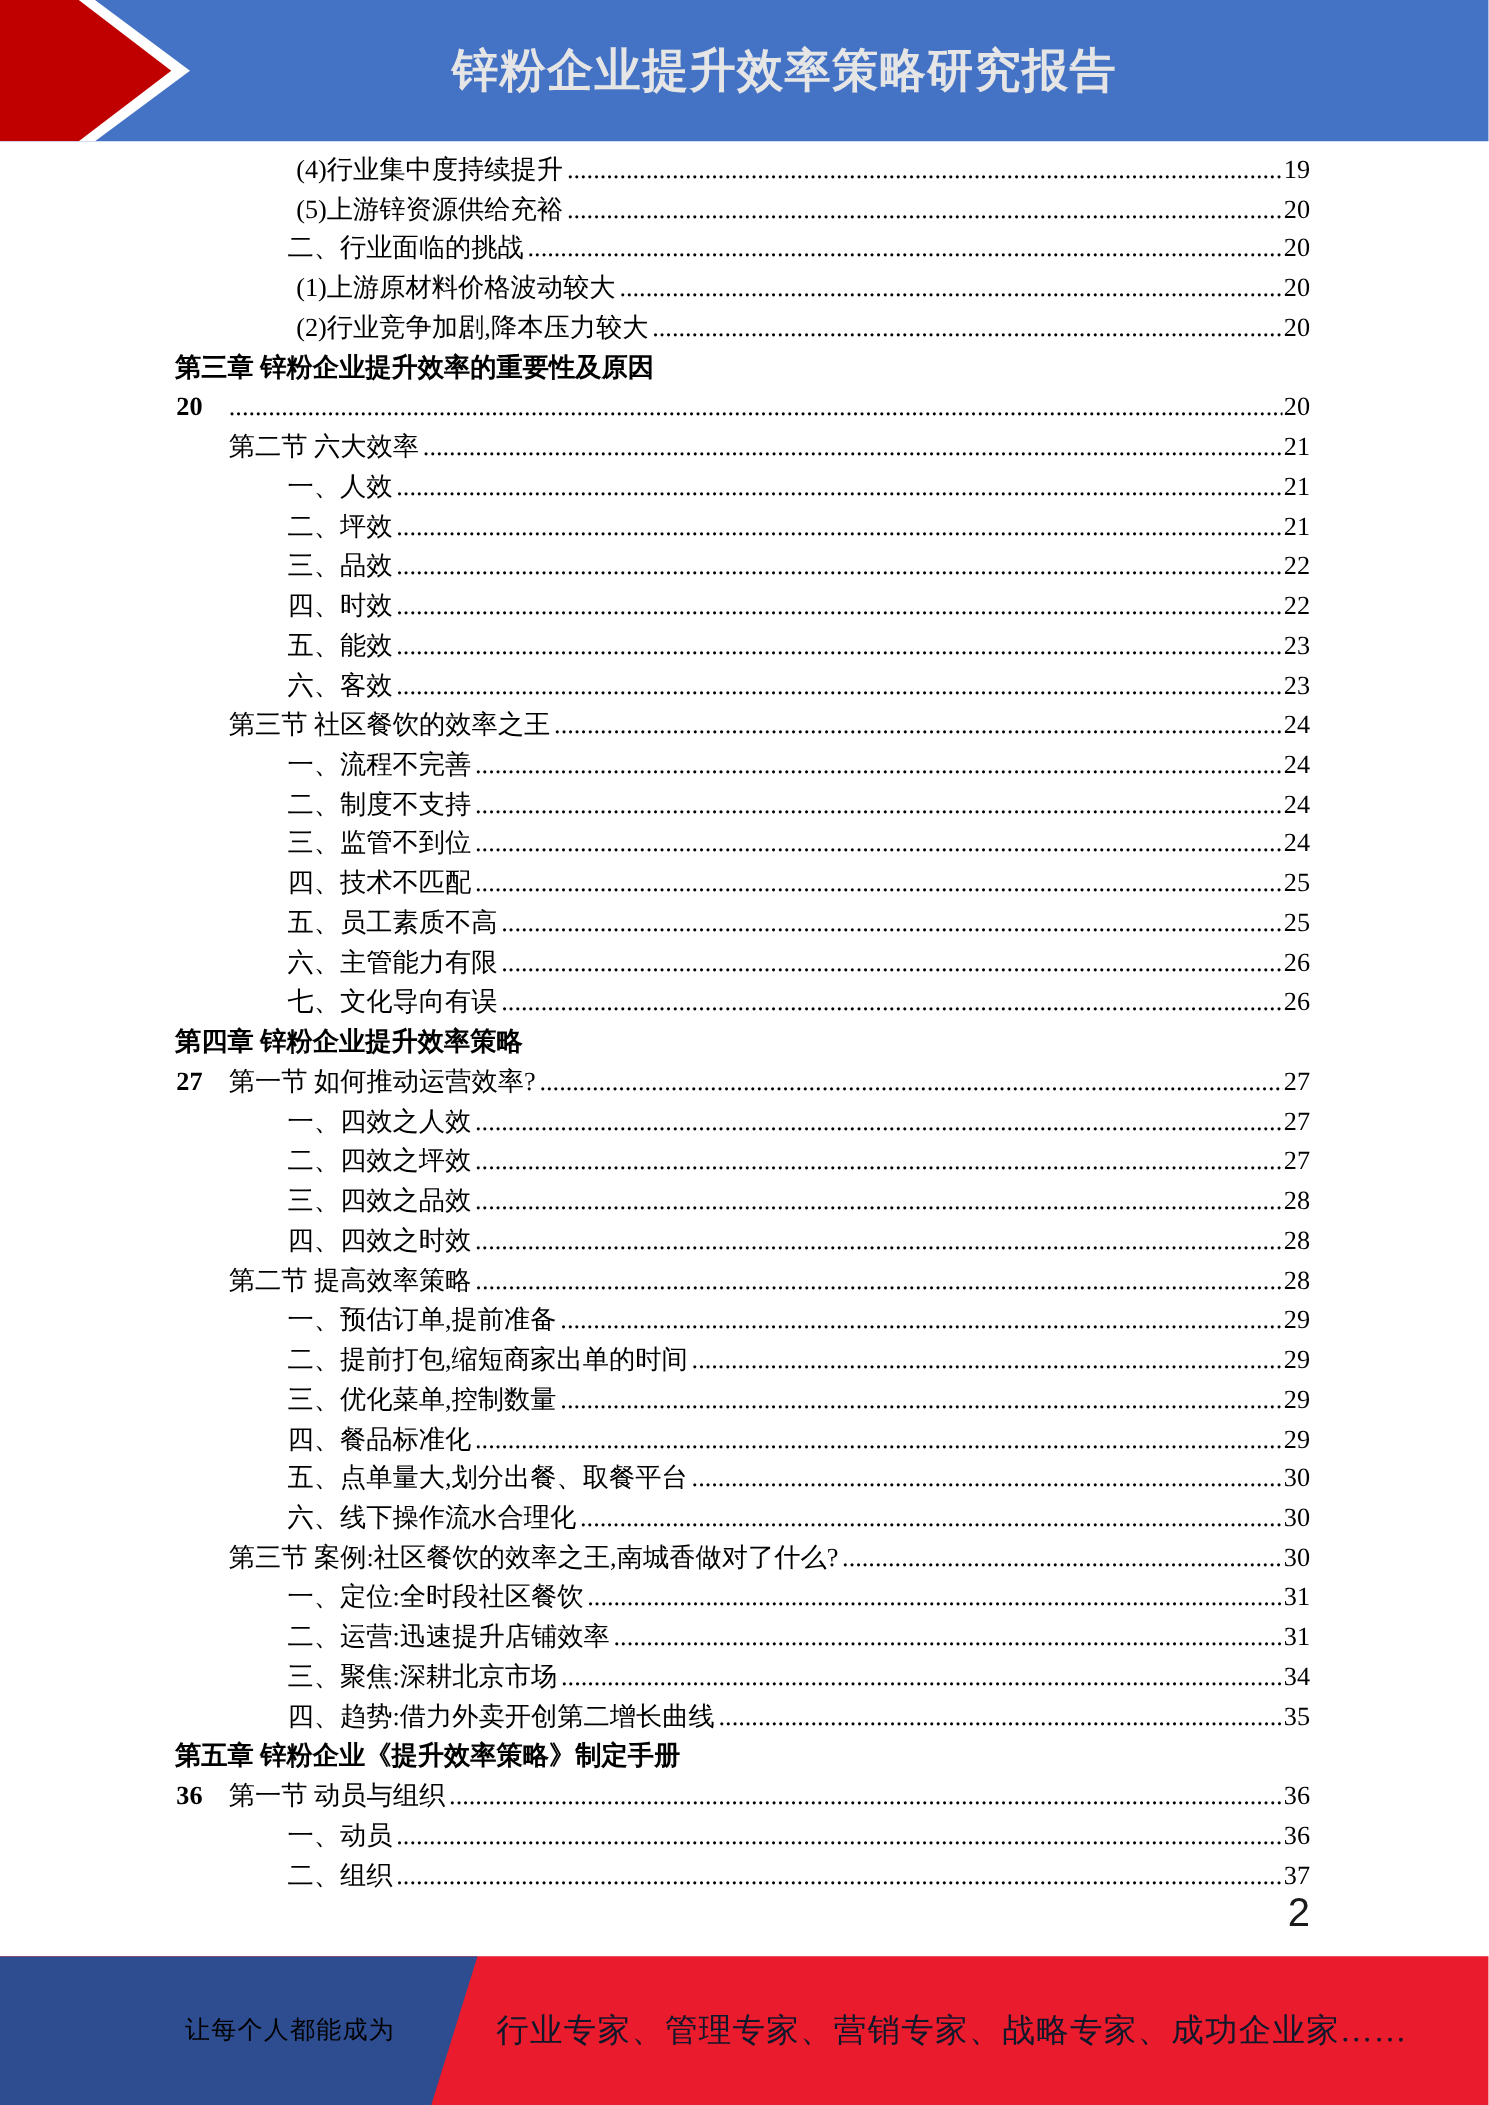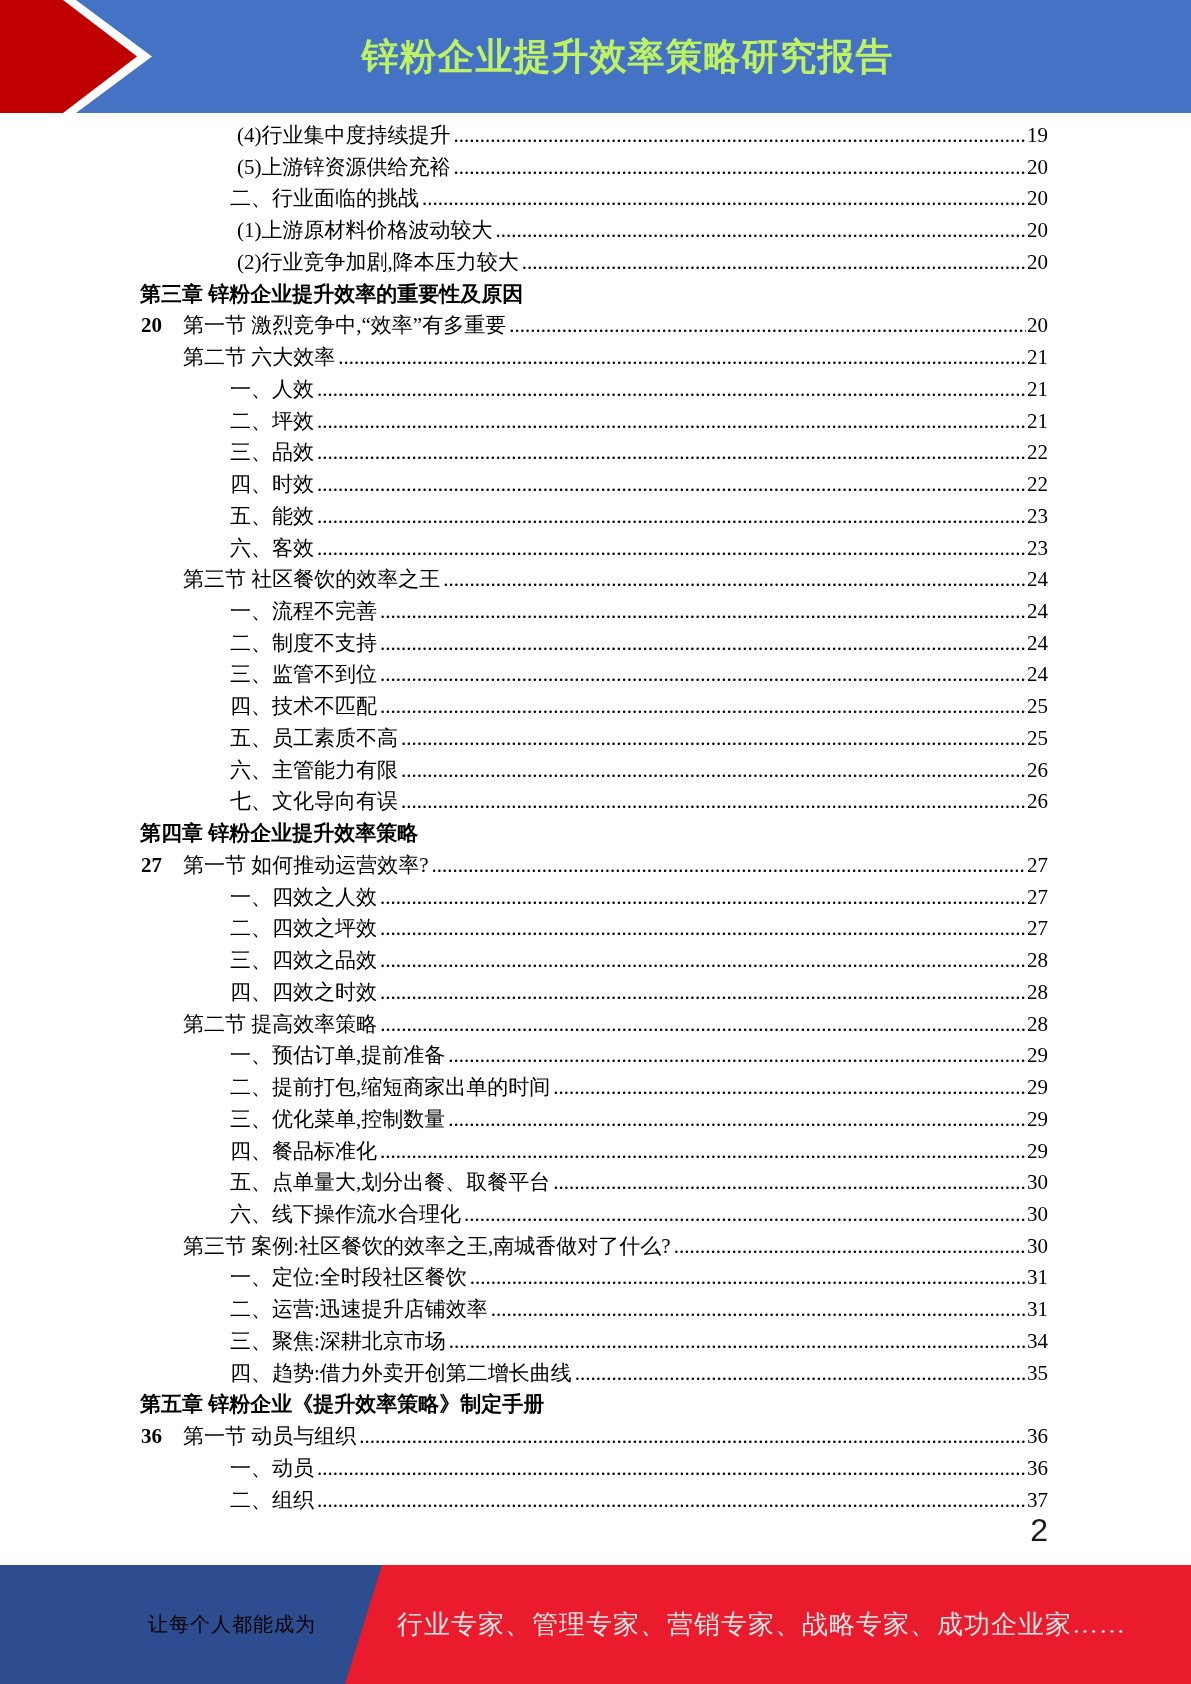--- a/index.html
+++ b/index.html
@@ -16,21 +16,21 @@
   
   .header-band{
     position:absolute;top:0;left:0;width:1191px;height:113px;
     background:var(--header-blue,#4472C4);
   }
   .arrow-wrap{position:absolute;top:0;left:0;width:160px;height:113px;}
   .header-title{
     position:absolute;top:0;left:0;width:100%;height:113px;
     line-height:113px;text-align:center;
     padding-left:64px;box-sizing:border-box;
-    color:#bef264;font-family:"Liberation Sans","DejaVu Sans",sans-serif;
+    color:#e5e5e5;font-family:"Liberation Sans","DejaVu Sans",sans-serif;
     font-weight:bold;font-size:37px;letter-spacing:1px;
     white-space:nowrap;
   }
 
   
   .toc{
     position:absolute;top:120px;left:140px;width:908px;
   }
   .toc-row{
     display:flex;align-items:baseline;
@@ -62,21 +62,21 @@
     position:absolute;left:0;bottom:0;width:1191px;height:119px;
     background:var(--footer-red,#E91B2C);
   }
   .footer-blue-wrap{position:absolute;left:0;top:0;width:400px;height:119px;}
   .footer-left{
     position:absolute;left:148px;top:0;height:101px;line-height:119px;
     color:#000000;font-size:20px;letter-spacing:1px;white-space:nowrap;
   }
   .footer-right{
     position:absolute;left:397px;top:0;height:119px;line-height:119px;
-    color:#e5e5e5;font-size:26px;letter-spacing:1px;white-space:nowrap;
+    color:#0f172a;font-size:26px;letter-spacing:1px;white-space:nowrap;
   }
 </style>
 </head>
 <body>
 
 <div class="page">
 
   <div class="header-band">
     <div class="arrow-wrap">
       <svg width="160" height="113" viewBox="0 0 160 113" xmlns="http://www.w3.org/2000/svg">
@@ -112,21 +112,20 @@
       <span class="toc-label">(2)行业竞争加剧,降本压力较大</span>
       <span class="toc-dots"></span>
       <span class="toc-page">20</span>
     </div>
       <div class="toc-row lvl-0 bold">
       <span class="toc-label">第三章 锌粉企业提升效率的重要性及原因</span>
       <span class="toc-dots"></span>
       <span class="toc-page">20</span>
     </div>
       <div class="toc-row lvl-1">
-      <span class="toc-label">第一节 激烈竞争中,“效率”有多重要</span>
       <span class="toc-dots"></span>
       <span class="toc-page">20</span>
     </div>
       <div class="toc-row lvl-1">
       <span class="toc-label">第二节 六大效率</span>
       <span class="toc-dots"></span>
       <span class="toc-page">21</span>
     </div>
       <div class="toc-row lvl-2">
       <span class="toc-label">一、人效</span>

